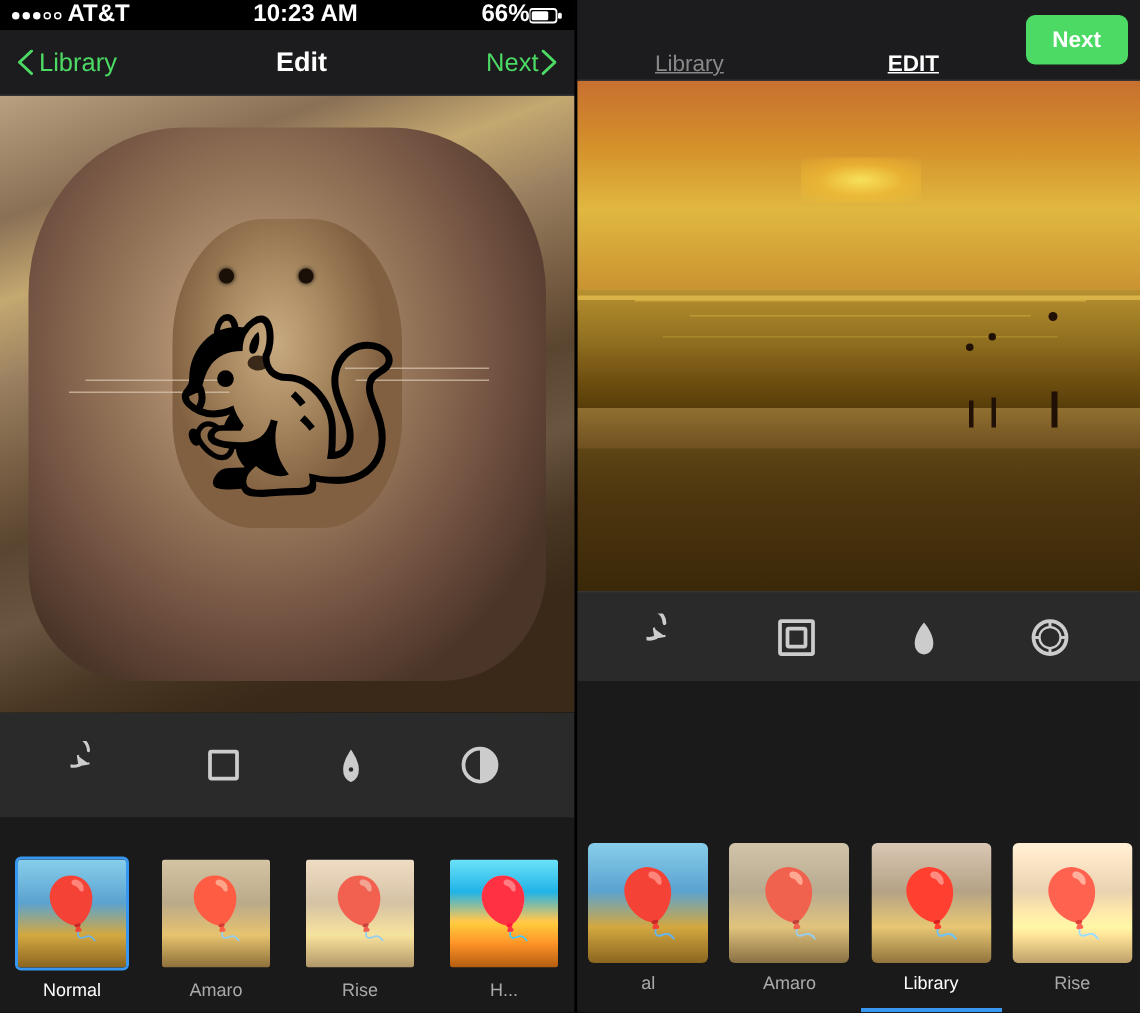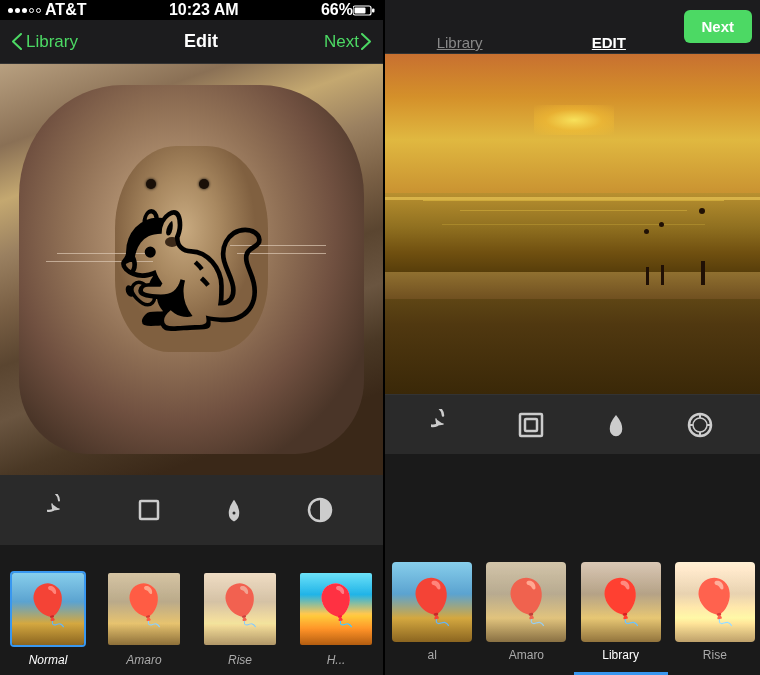--- a/index.html
+++ b/index.html
@@ -128,21 +128,20 @@
       position: absolute;
       top: 5px; left: 50%;
       transform: translateX(-50%);
       font-size: 40px;
       display: flex; align-items: center; justify-content: center;
     }
     .filter-label {
       color: #aaa;
       font-size: 12px;
       text-align: center;
-      font-style: italic;
     }
     .filter-item.active .filter-label { color: #fff; }
 
     
     .filter-normal .filter-thumb-balloon { filter: none; }
     .filter-amaro .filter-thumb-balloon { filter: sepia(0.3) saturate(1.2) brightness(1.1); }
     .filter-rise .filter-thumb-balloon { filter: sepia(0.2) brightness(1.15) contrast(0.9); }
     .filter-h .filter-thumb-balloon { filter: saturate(1.5) contrast(1.1); }
 
     

